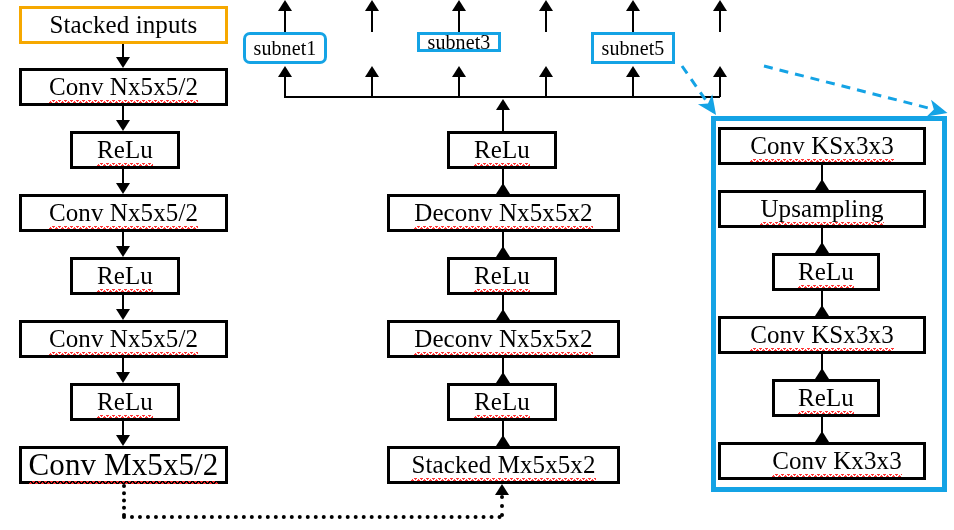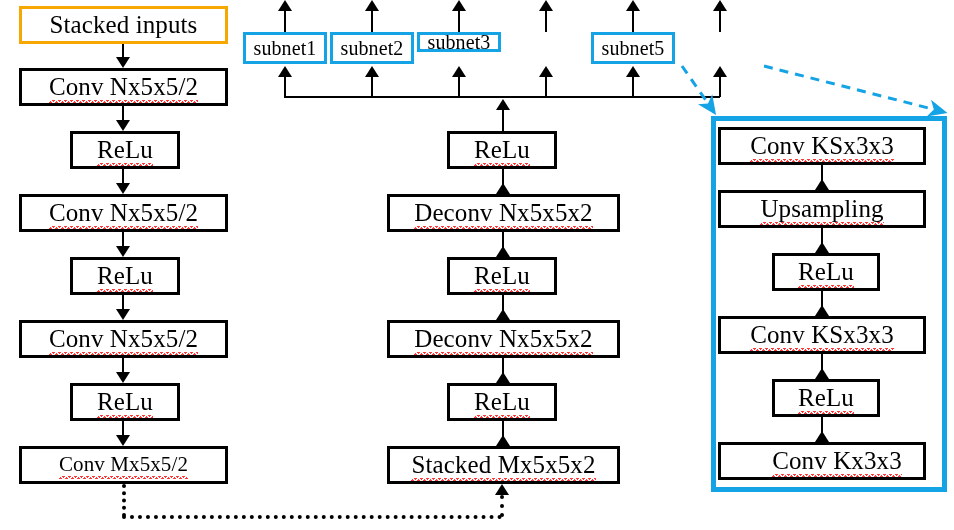--- a/index.html
+++ b/index.html
@@ -181,21 +181,21 @@
   <div class="vline" style="left:122px; top:358px; height:17px;"></div>
   <div class="arrow-down" style="left:116px; top:372px;"></div>
 
   <div class="node" style="left:70px; top:383px; width:110px; height:38px; font-size:25px;">
     <span class="txt"><span class="sq">ReLu</span></span>
   </div>
 
   <div class="vline" style="left:122px; top:421px; height:17px;"></div>
   <div class="arrow-down" style="left:116px; top:435px;"></div>
 
-  <div class="node" style="left:19px; top:446px; width:209px; height:38px; font-size:21px;">
+  <div class="node" style="left:19px; top:446px; width:209px; height:38px; font-size:31px;">
     <span class="txt"><span class="sq">Conv Mx5x5/2</span></span>
   </div>
 
   <div class="dotline-v" style="left:122px; top:484px; height:33px;"></div>
   <div class="dotline-h" style="left:122px; top:515px; width:380px;"></div>
   <div class="dotline-v" style="left:500px; top:495px; height:22px;"></div>
   <div class="arrow-up" style="left:495px; top:484px;"></div>
 
   <div class="node" style="left:387px; top:446px; width:233px; height:38px; font-size:25px;">
     <span class="txt"><span class="sq">Stacked Mx5x5x2</span></span>
@@ -252,25 +252,22 @@
 
   <div class="vline" style="left:545px; top:77px; height:20px;"></div>
   <div class="arrow-up" style="left:539px; top:66px;"></div>
 
   <div class="vline" style="left:632px; top:77px; height:20px;"></div>
   <div class="arrow-up" style="left:626px; top:66px;"></div>
 
   <div class="vline" style="left:719px; top:77px; height:20px;"></div>
   <div class="arrow-up" style="left:713px; top:66px;"></div>
 
-  <div class="node cyan subnet" style="left:243px; top:32px; width:84px; height:32px;">
+  <div class="node cyan subnet" style="left:243px; top:32px; width:84px; height:32px;border-radius:7px;">
     <span class="txt">subnet1</span>
-  </div>
-  <div class="node cyan subnet" style="left:330px; top:32px; width:84px; height:32px;">
-    <span class="txt">subnet2</span>
   </div>
   <div class="node cyan subnet" style="left:417px; top:32px; width:84px; height:20px;">
     <span class="txt">subnet3</span>
   </div>
   <div class="node cyan subnet" style="left:591px; top:32px; width:84px; height:32px;">
     <span class="txt">subnet5</span>
   </div>
 
   <div class="vline" style="left:284px; top:11px; height:21px;"></div>
   <div class="arrow-up" style="left:278px; top:0px;"></div>

